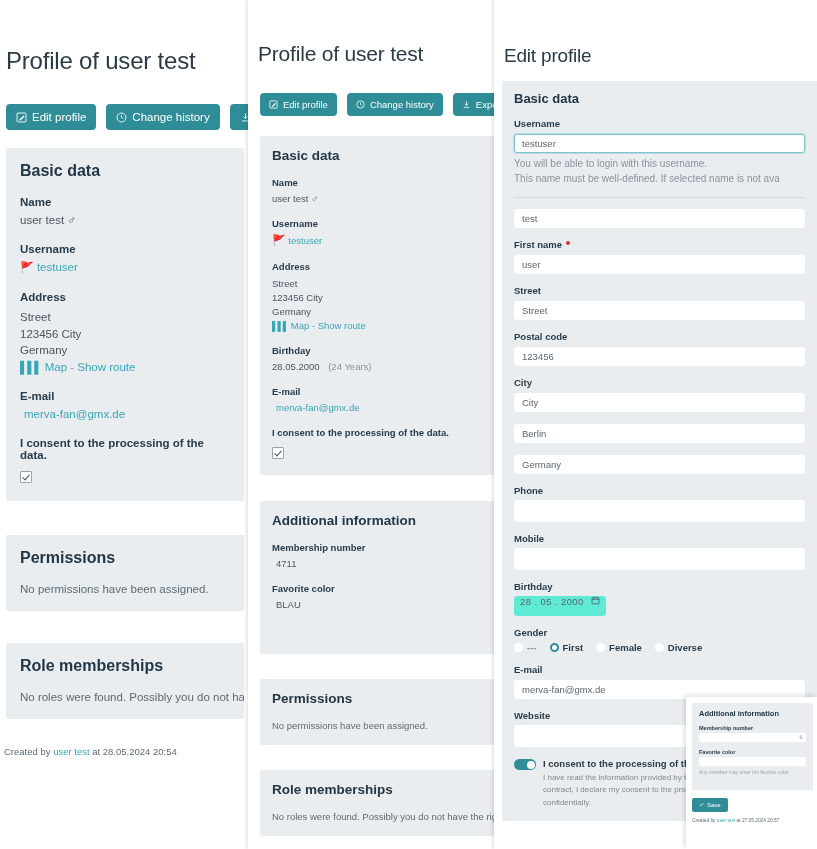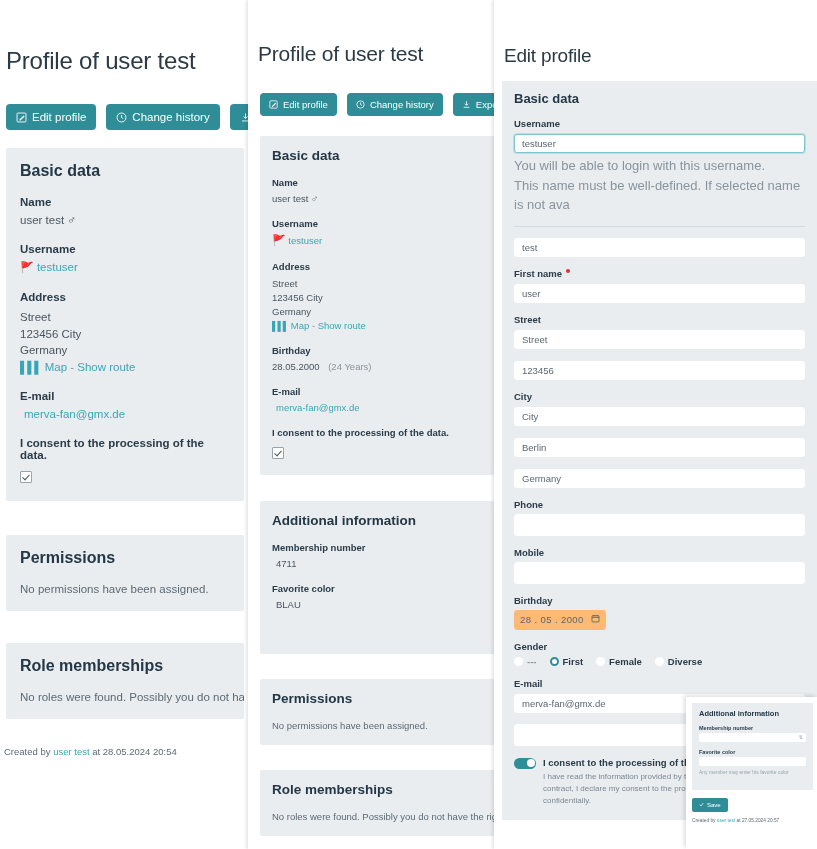--- a/index.html
+++ b/index.html
@@ -90,25 +90,25 @@
   .p3 .card-title { font-size:13px; color:#243746; font-weight:700; margin-bottom:12px; }
   .p3 .f-label { font-size:9.5px; font-weight:700; color:#2a3b49; margin-bottom:4px; display:flex; align-items:center; gap:4px;}
   .req { width:4px; height:4px; border-radius:50%; background:#e03030; display:inline-block; margin-bottom:4px;}
   .p3 .f-group { margin-bottom:11px; }
   .inp {
     width:100%; height:19px; background:#fff; border:1px solid #ffffff;
     border-radius:3px; font-size:9.5px; color:#5b6670;
     padding:0 7px; font-family:"Liberation Sans", sans-serif; outline:none;
   }
   .inp.focus { border:1px solid #7ec6cf; box-shadow:0 0 0 1px rgba(126,198,207,.4); }
-  .helper { font-size:13px; color:#8a949d; line-height:1.5; margin-top:3px; }
+  .helper { font-size:10px; color:#8a949d; line-height:1.5; margin-top:3px; }
   .divider { height:1px; background:#d5dbe0; margin:9px 0 10px 0; }
 
-  .date-inp { width:92px; display:flex; align-items:center; justify-content:space-between;
-              background:#fdba74; border-radius:3px; height:20px; padding:0 6px;
+  .date-inp { width:92px; display:flex; align-items:flex-start; justify-content:space-between;
+              background:#5eead4; border-radius:3px; height:20px; padding:0 6px;
               font-size:9.5px; color:#5b6670; letter-spacing:.4px;}
 
   .radio-row { display:flex; align-items:center; gap:7px; font-size:9.5px; font-weight:700; color:#2a3b49; }
   .rad { width:9px; height:9px; border-radius:50%; background:#fff; display:inline-block; flex:none;}
   .rad.on { background:#fff; border:2.5px solid #2f8d98; }
   .radio-item { display:flex; align-items:center; gap:4px; }
 
   .toggle-row { display:flex; align-items:flex-start; gap:7px; margin-top:6px; }
   .toggle { width:22px; height:11px; border-radius:6px; background:#2f8d98; position:relative; flex:none; margin-top:1px;}
   .toggle::after{ content:""; position:absolute; right:1.5px; top:1.5px; width:8px; height:8px; border-radius:50%; background:#fff;}
@@ -375,20 +375,21 @@
         </div>
         <input class="inp" value="user" style="">
       </div>
 
       <div class="f-group">
         <div class="f-label">Street</div>
         <input class="inp" value="Street" style="">
       </div>
 
       <div class="f-group">
+        <div class="f-label">Postal code</div>
         <input class="inp" value="123456" style="">
       </div>
 
       <div class="f-group">
         <div class="f-label">City</div>
         <input class="inp" value="City" style="">
       </div>
 
       <div class="f-group">
         <input class="inp" value="Berlin" style="">
@@ -442,20 +443,21 @@
           </div>
         </div>
       </div>
 
       <div class="f-group">
         <div class="f-label">E-mail</div>
         <input class="inp" value="merva-fan@gmx.de" style="">
       </div>
 
       <div class="f-group">
+        <div class="f-label">Website</div>
         <input class="inp" style="height: 22px;" value="">
       </div>
 
       <div class="toggle-row">
         <span class="toggle"></span>
         <div>
           <div class="toggle-title">I consent to the processing of the data.</div>
           <div class="toggle-desc">I have read the information provided by the organizat</div>
           <div class="toggle-desc" style="margin-top:0">contract, I declare my consent to the processing of th</div>
           <div class="toggle-desc" style="margin-top:0">confidentially.</div>

